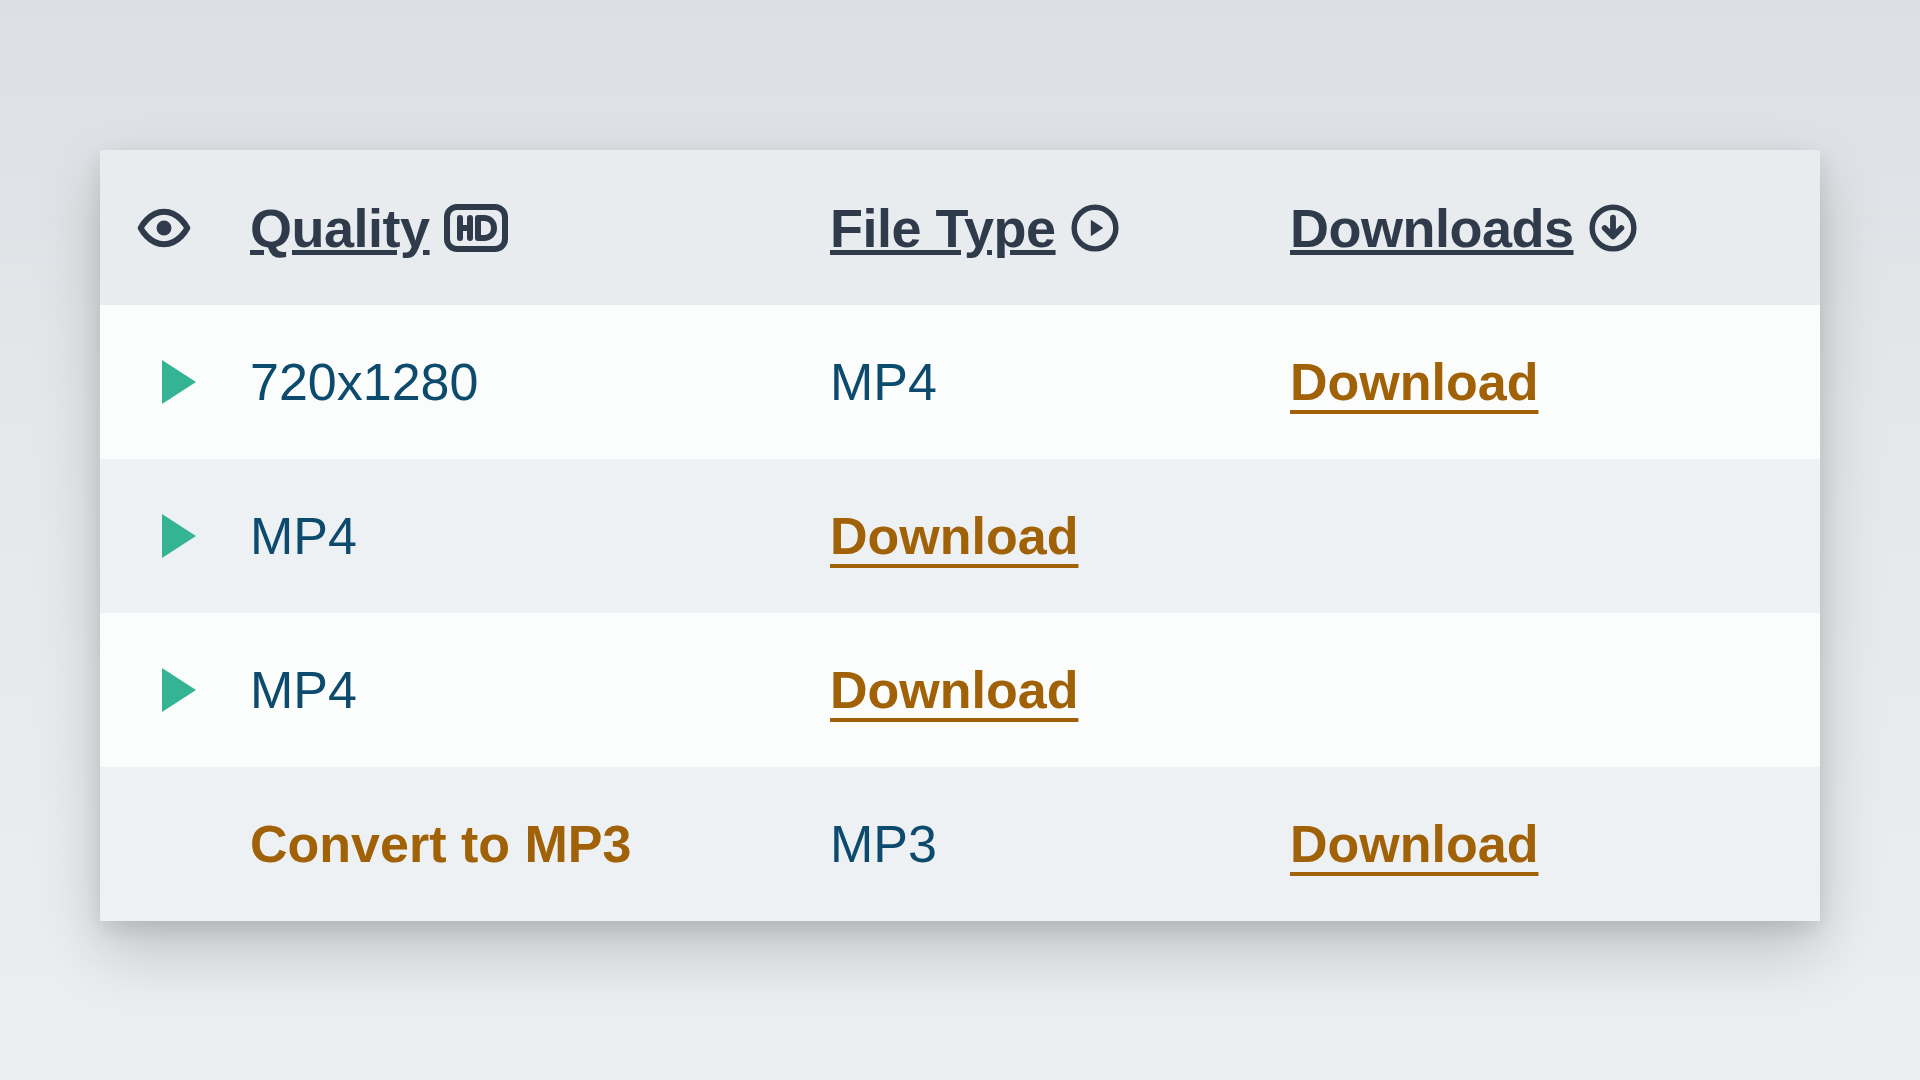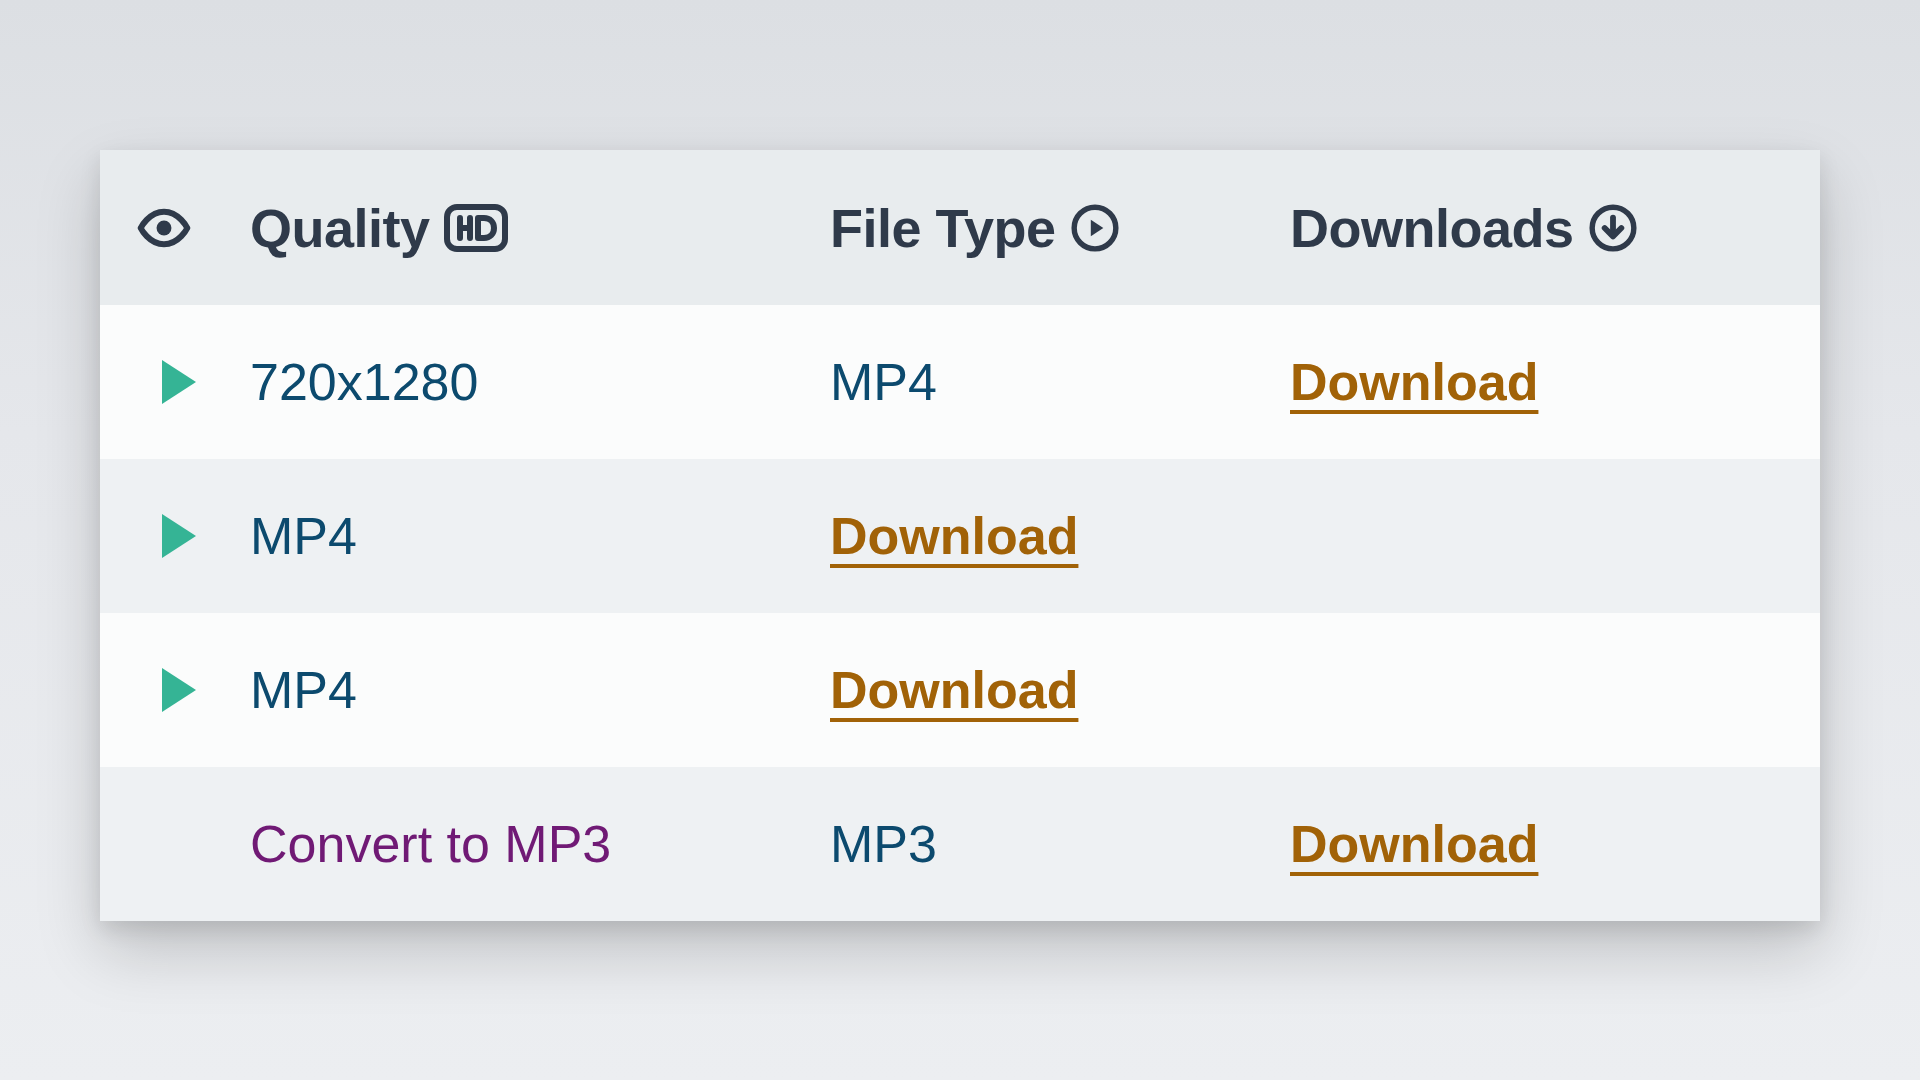--- a/index.html
+++ b/index.html
@@ -25,32 +25,33 @@
   .header {
     height: 155px;
     background: #e8ecee;
   }
   .header .cell { display: flex; align-items: center; gap: 14px; }
   .header .label {
     font-weight: 800;
     font-size: 54px;
     color: #2f3a4a;
     letter-spacing: -0.5px;
+    text-decoration: underline;
   }
   .data-row { height: 154px; }
   .data-row .cell { display: flex; align-items: center; }
   .data-row.light { background: #fbfcfc; }
   .data-row.shade { background: #eef1f3; }
   .data-row .cell + .cell {  }
   .quality, .filetype {
     font-size: 52px;
     font-weight: 500;
     color: #0c4a6e;
   }
-  .quality.bold { font-weight: 400; color: #701a75; }
+  .quality.bold { font-weight: 700; color: #a16207; }
   .download-link {
     font-size: 52px;
     font-weight: 700;
     color: #a16207;
     text-decoration: underline;
     text-decoration-thickness: 4px;
     text-underline-offset: 10px;
     cursor: pointer;
   }
   .cell.col-eye   { padding-left: 36px; }

